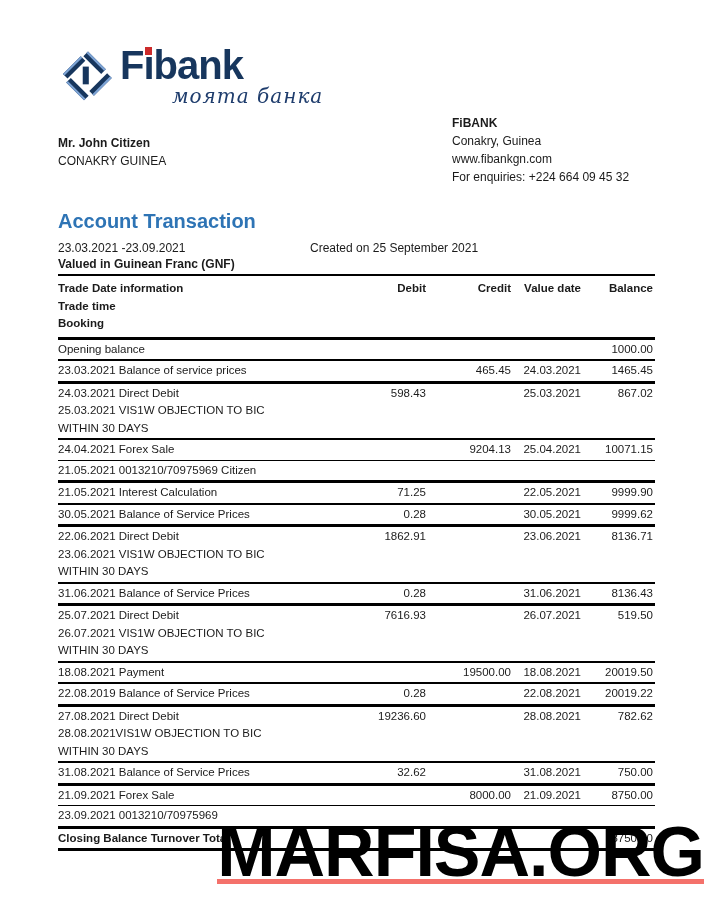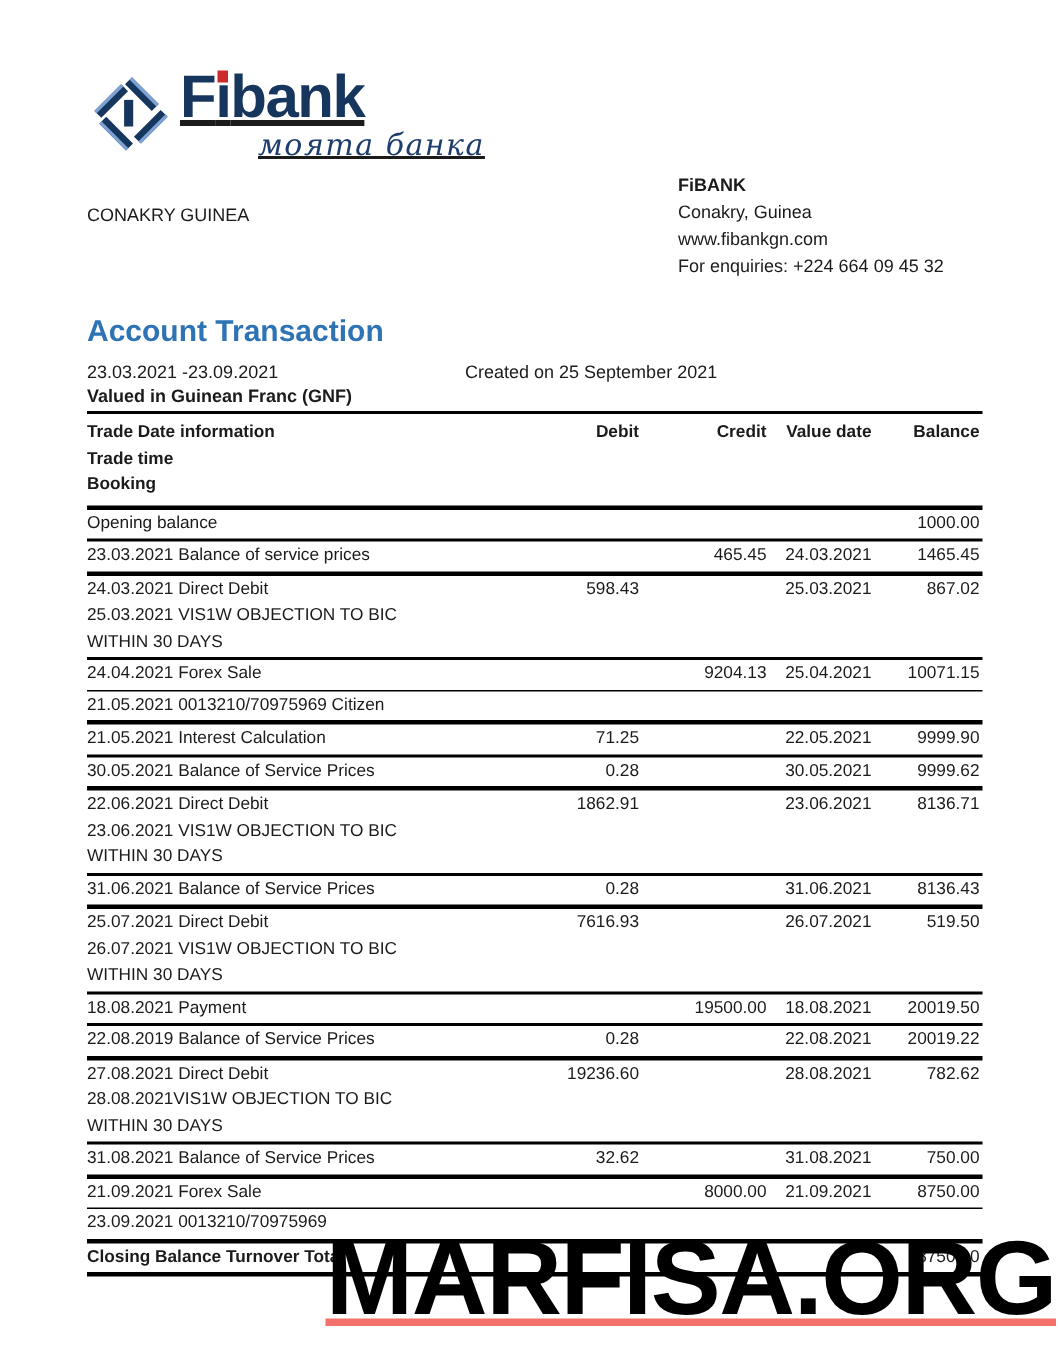--- a/index.html
+++ b/index.html
@@ -4,21 +4,21 @@
 <style>
   * { margin:0; padding:0; box-sizing:border-box; }
   html,body { background:#ffffff; }
   body { font-family:"Liberation Sans", sans-serif; color:#1b1b1b; }
   .page { position:relative; width:706px; height:909px; background:#fff; overflow:hidden;
           padding:44px 51px 0 58px; }
 
   
   .logo-row { display:flex; align-items:flex-start; }
   .logo-icon { width:56px; height:58px; margin-top:2px; }
-  .logo-text-wrap { margin-left:6px;text-decoration:underline; }
+  .logo-text-wrap { margin-left:6px; }
   .brand { font-size:40px; font-weight:bold; color:#17365d; letter-spacing:-1px; line-height:42px; }
   .i-wrap { position:relative; }
   .i-dot { position:absolute; left:2px; top:4px; width:7px; height:8px; background:#cc2b2b; }
   .tagline { font-family:"DejaVu Serif", serif; font-style:italic; color:#1f3d6d;
              font-size:20px; margin:-2px 0 0 52px; letter-spacing:1px; }
 
   
   .info-row { display:flex; margin-top:6px; font-size:12px; line-height:18px; }
   .customer { width:394px; margin-top:20px; }
   .bank-info { flex:1; }
@@ -66,20 +66,21 @@
       <rect x="26.5" y="21" width="6.5" height="19" fill="#17365d"></rect>
     </svg>
     <div class="logo-text-wrap">
       <div class="brand"><span>F</span><span class="i-wrap"><span>ı</span><span class="i-dot"></span></span><span>bank</span></div>
       <div class="tagline">моята банка</div>
     </div>
   </header>
 
   <section class="info-row">
     <div class="customer">
+      <div class="b">Mr. John Citizen</div>
       <div>CONAKRY GUINEA</div>
     </div>
     <div class="bank-info">
       <div class="b">FiBANK</div>
       <div>Conakry, Guinea</div>
       <div>www.fibankgn.com</div>
       <div>For enquiries: +224 664 09 45 32</div>
     </div>
   </section>
 

